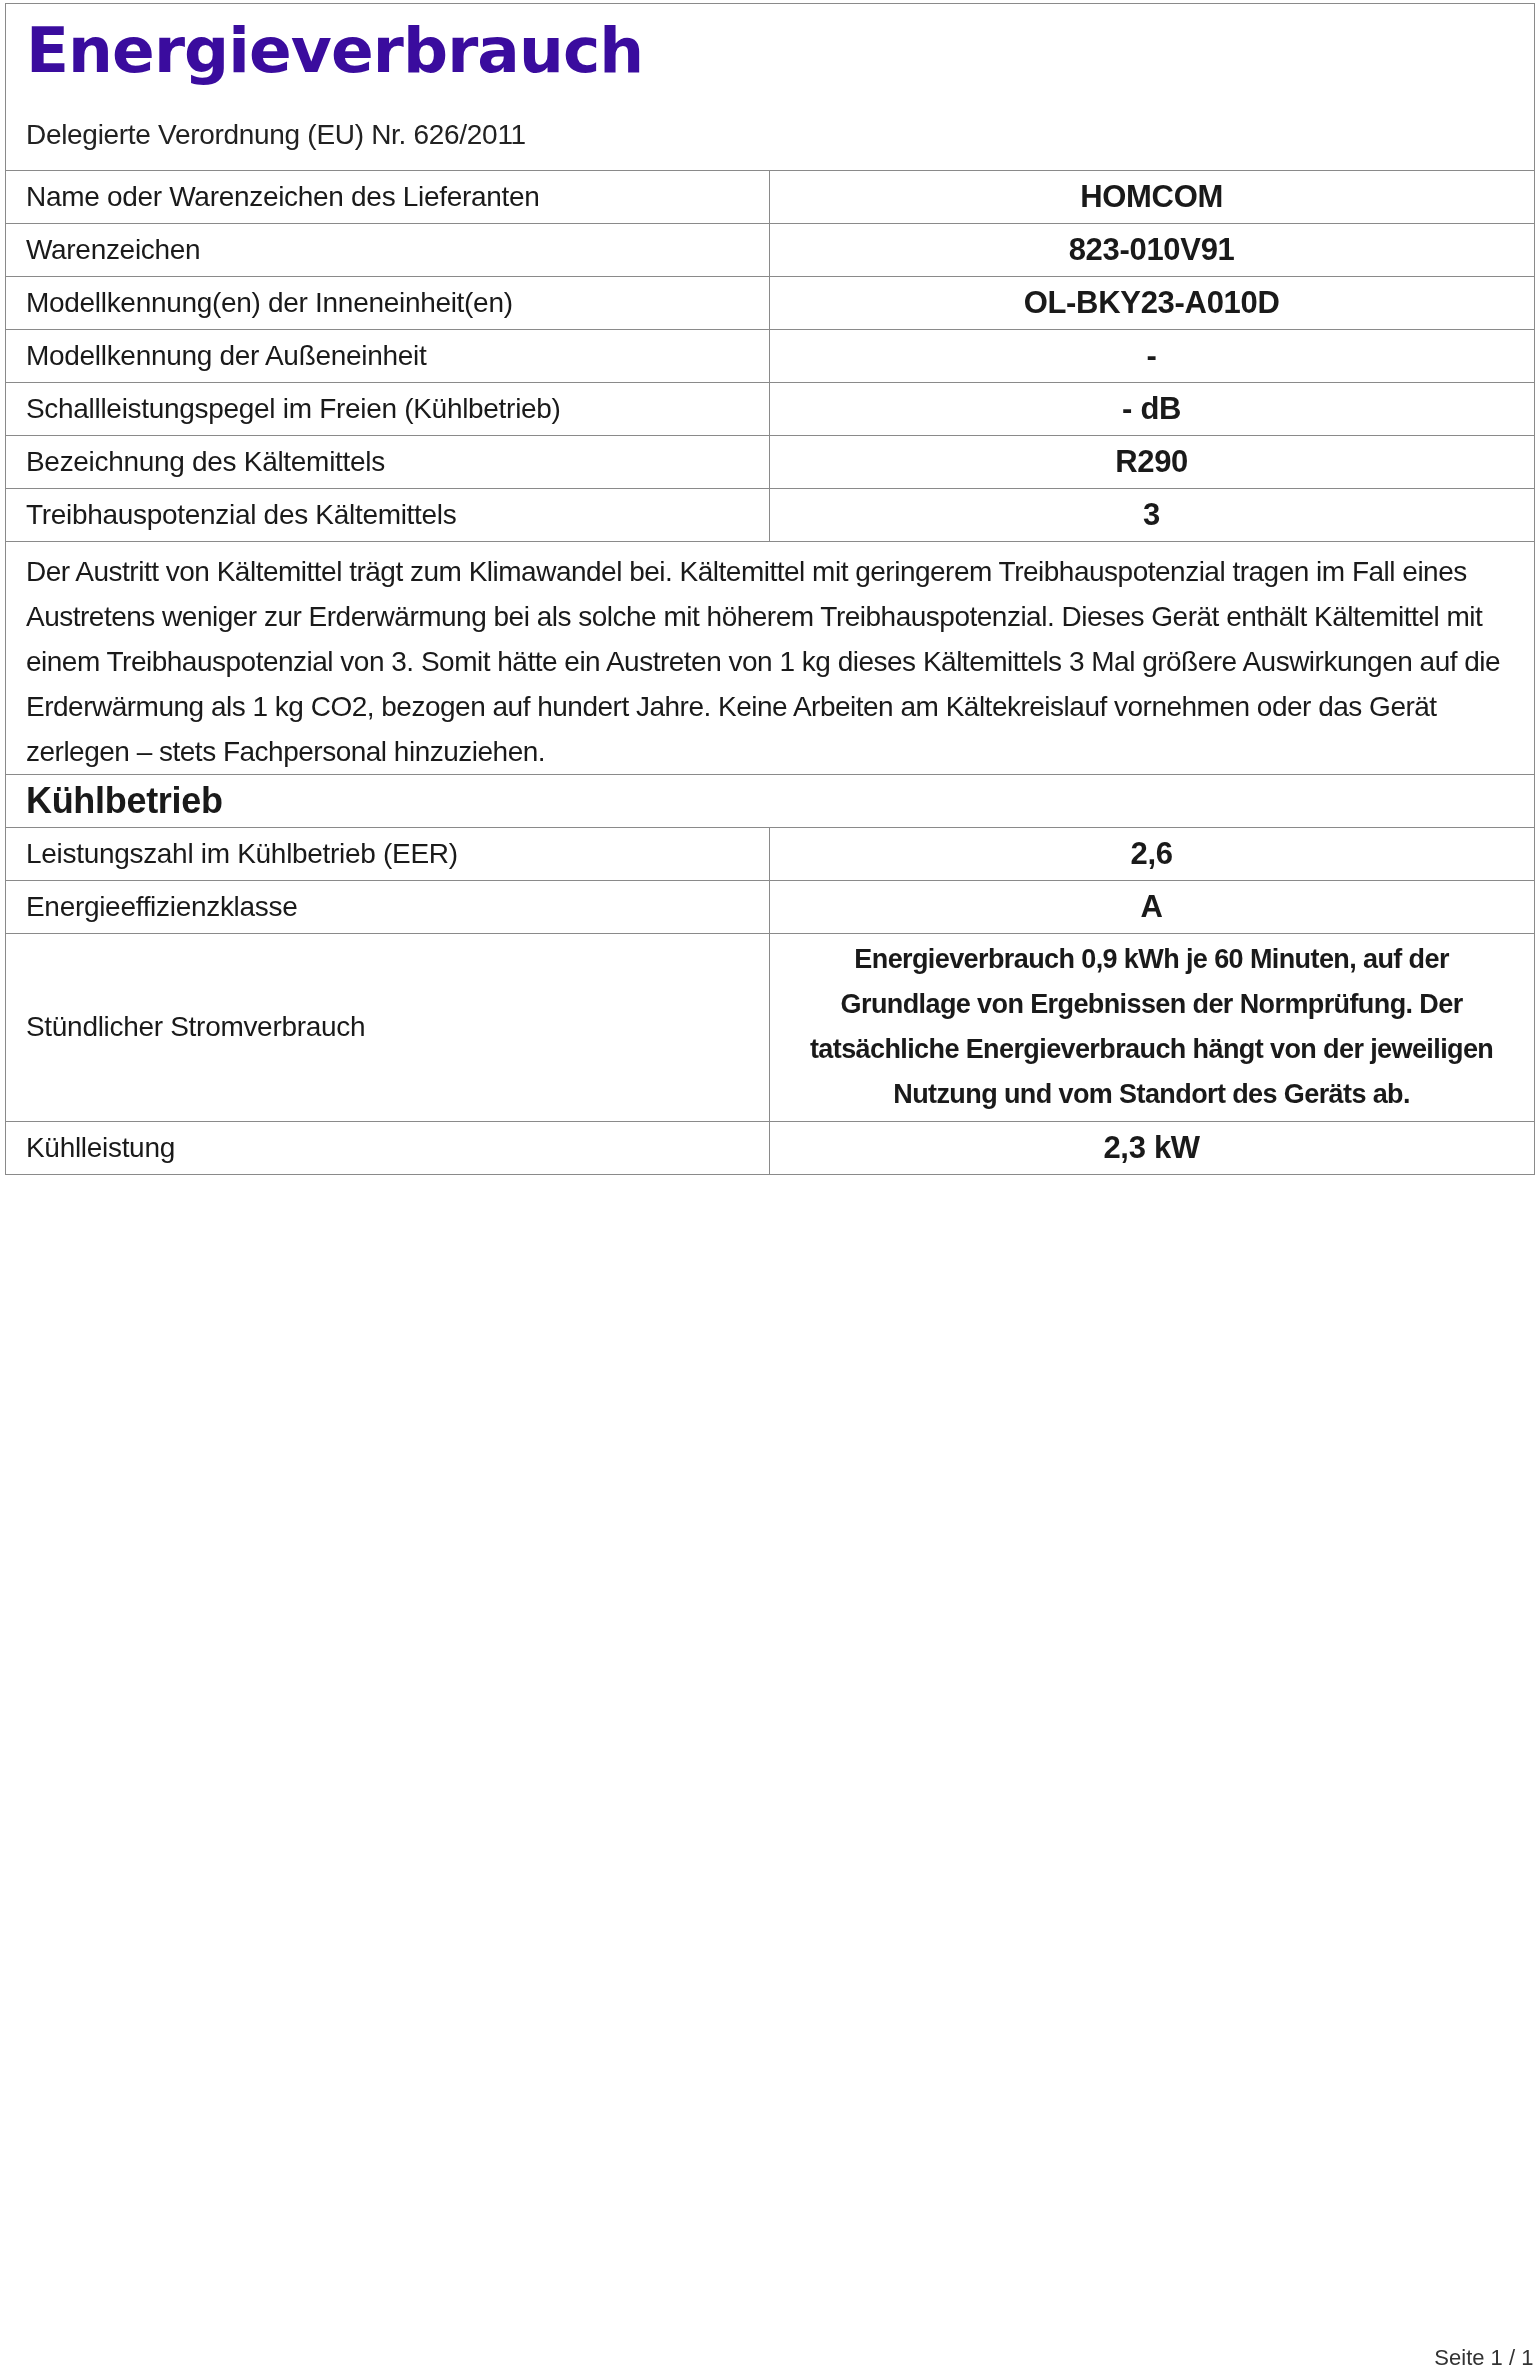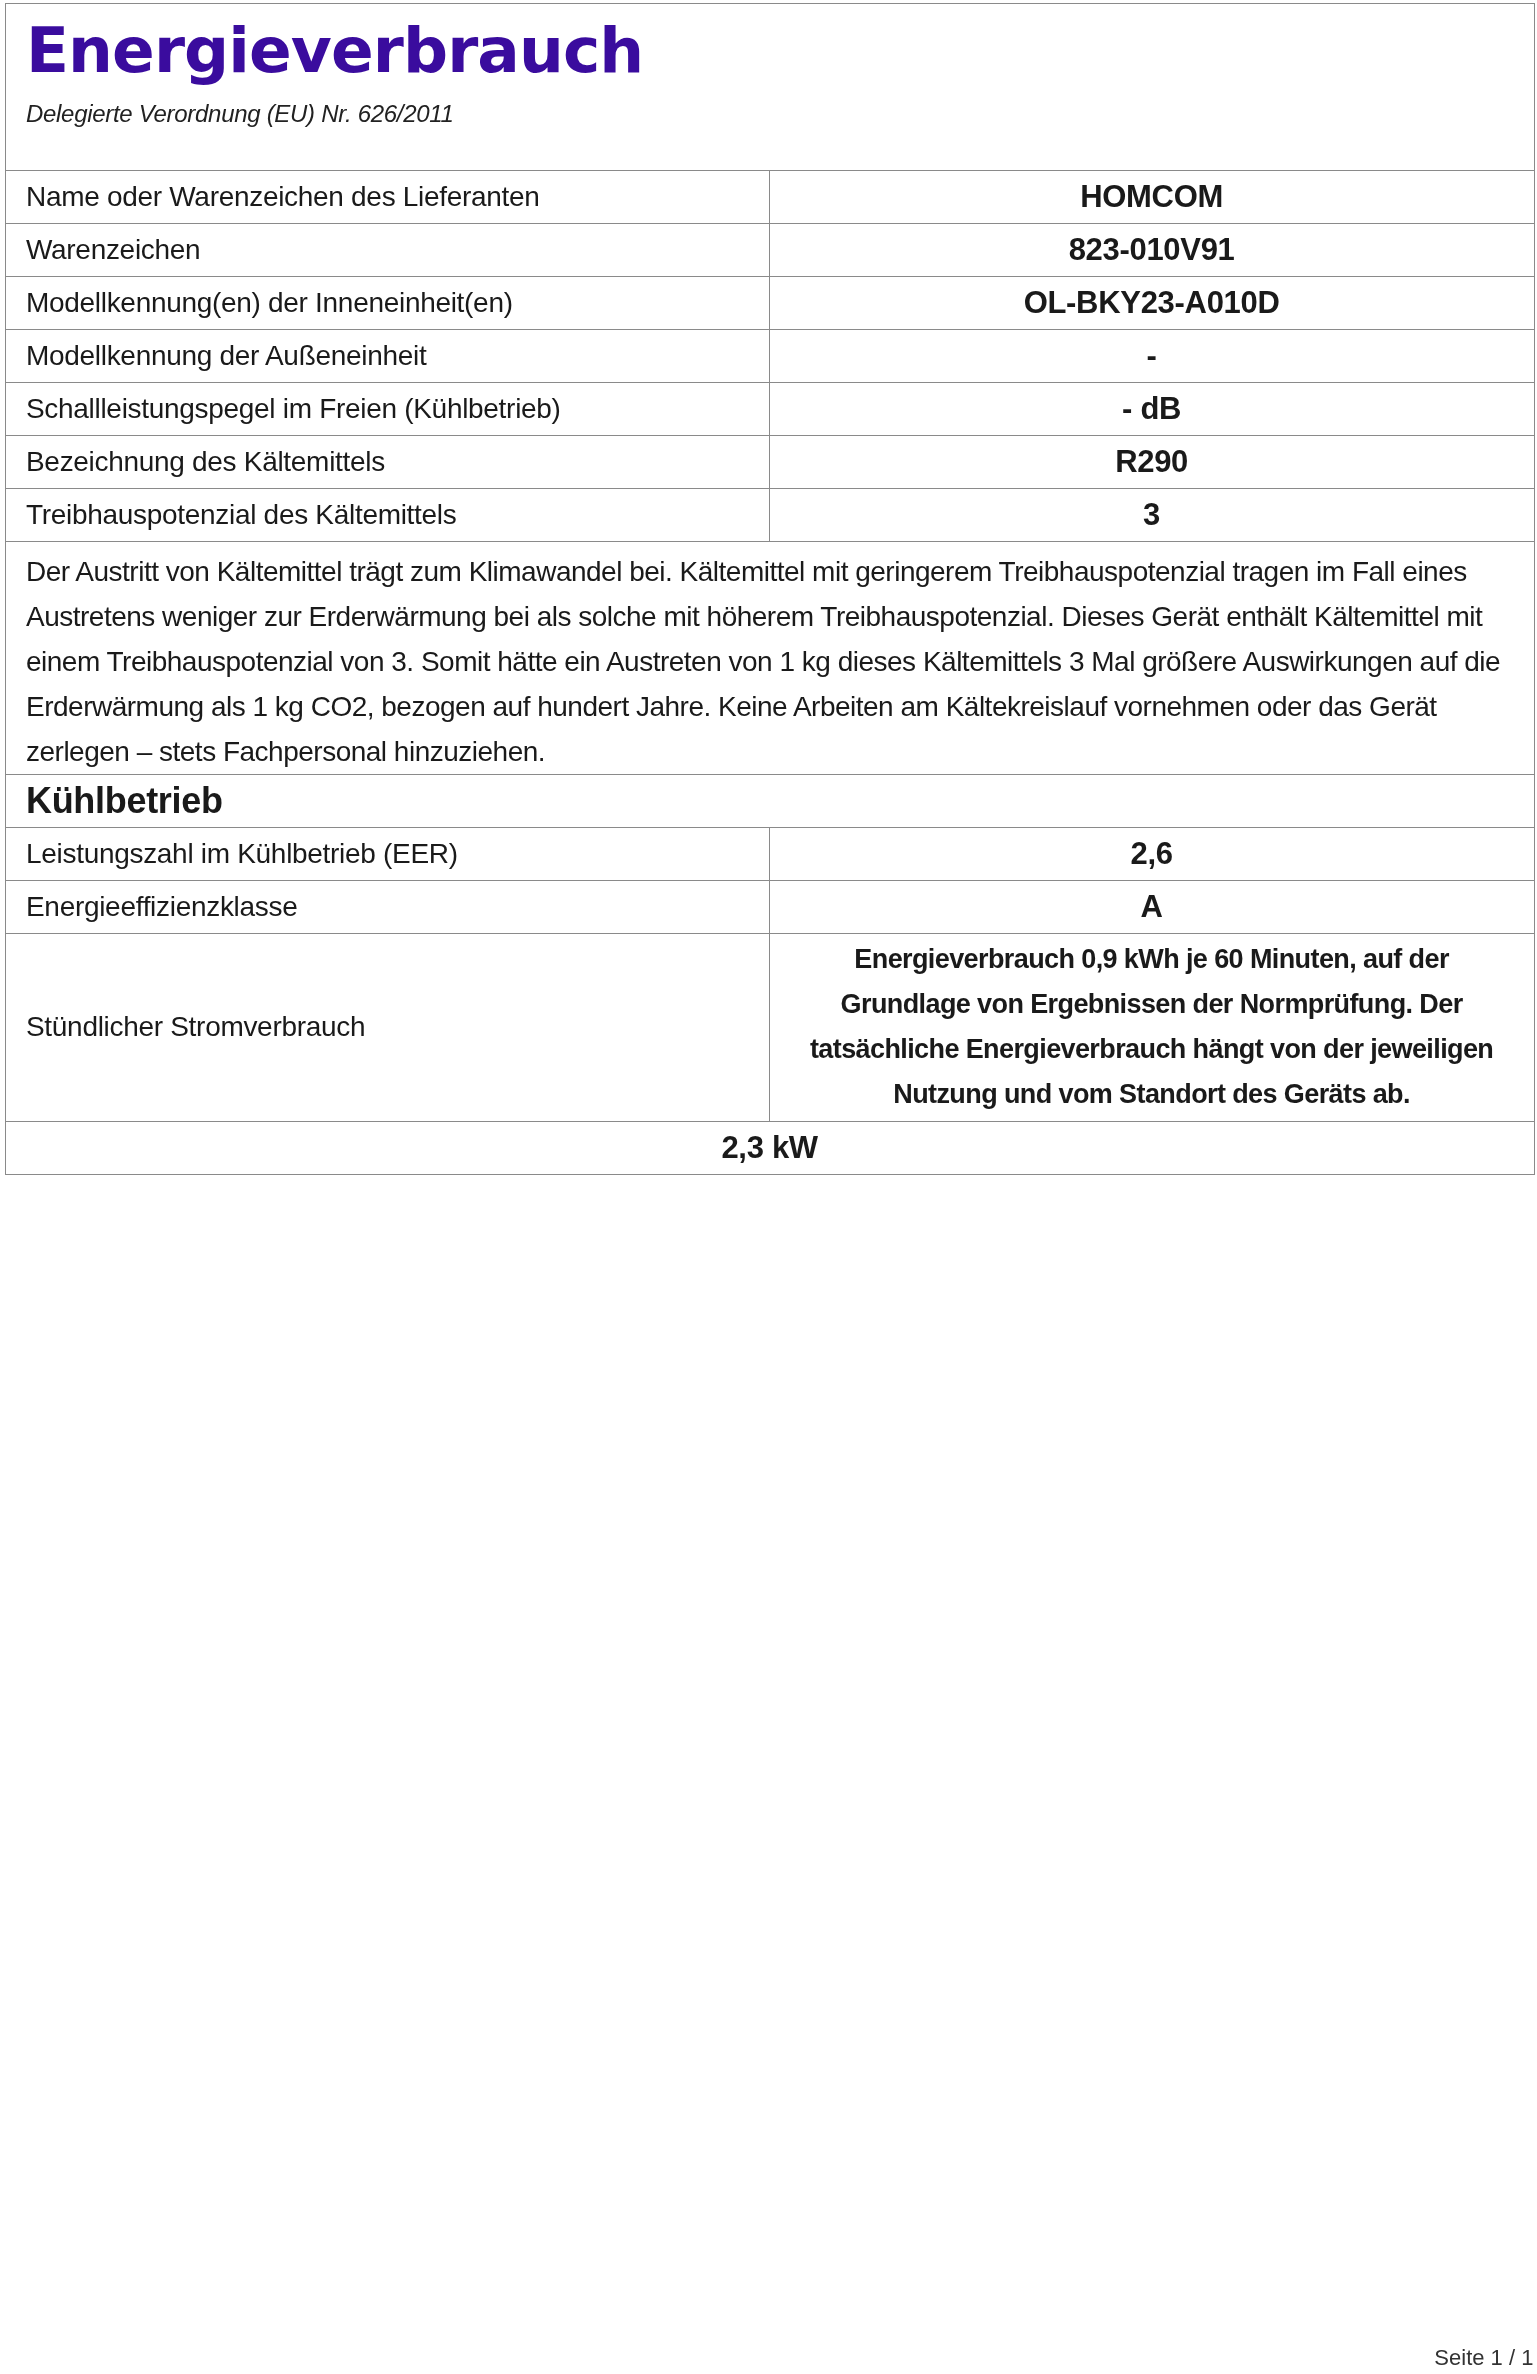--- a/index.html
+++ b/index.html
@@ -1,21 +1,21 @@
 <!DOCTYPE html>
 <html style="font-size:15px"><head>
 <meta charset="utf-8">
 <style>
   html, body { margin:0; padding:0; background:#ffffff; }
   body { width:1538px; height:2375px; position:relative; font-family:"Liberation Sans", sans-serif; color:#1a1a1a; overflow:hidden; }
   .sheet { position:absolute; left:4.6px; top:2.8px; width:1530px; border:1.9px solid #8a8a8a; border-bottom:none; box-sizing:border-box; }
   .row { display:flex; border-bottom:1.9px solid #8a8a8a; box-sizing:border-box; }
   .title-row { height:167px; flex-direction:column; padding-left:20.4px; border-bottom:1.9px solid #8a8a8a; }
   .title { font-family:"DejaVu Sans", sans-serif; font-weight:bold; font-size:63px; color:#3a0c9e; letter-spacing:-0.9px; margin-top:5.6px; line-height:83px; }
-  .subtitle { font-size:24px; color:#222; margin-top:8px; letter-spacing:-0.3px;font-style:italic; }
+  .subtitle { font-size:28px; color:#222; margin-top:27px; letter-spacing:-0.3px; }
   .kv { height:53px; }
   .kv .label { width:764px; border-right:1.9px solid #8a8a8a; padding-left:20.4px; display:flex; align-items:center; font-size:28px; letter-spacing:-0.3px; box-sizing:border-box; }
   .kv .value { flex:1; display:flex; align-items:center; justify-content:center; font-size:31px; font-weight:bold; letter-spacing:-0.3px; }
   .para { padding:7.4px 20.4px 5.6px 20.4px; font-size:28px; line-height:45px; letter-spacing:-0.5px; height:233px; box-sizing:border-box; }
   .section { height:53px; padding-left:20.4px; display:flex; align-items:center; font-size:36px; font-weight:bold; letter-spacing:-0.3px; box-sizing:border-box; }
   .tall { height:188px; }
   .tall .value { flex-direction:column; text-align:center; line-height:45px; font-size:27px; padding:0 18.6px; letter-spacing:-0.6px; }
   .footer { position:absolute; right:4.6px; top:2345px; font-size:22px; color:#333; }
 </style>
 </head>
@@ -66,18 +66,19 @@
   </div>
   <div class="row kv">
     <div class="label">Energieeffizienzklasse</div>
     <div class="value">A</div>
   </div>
   <div class="row kv tall">
     <div class="label">Stündlicher Stromverbrauch</div>
     <div class="value">Energieverbrauch 0,9 kWh je 60 Minuten, auf der Grundlage von Ergebnissen der Normprüfung. Der tatsächliche Energieverbrauch hängt von der jeweiligen Nutzung und vom Standort des Geräts ab.</div>
   </div>
   <div class="row kv">
+    <div class="label">Kühlleistung</div>
     <div class="value">2,3 kW</div>
   </div>
 </div>
 
 <div class="footer">Seite 1 / 1</div>
 
 
 </body></html>

